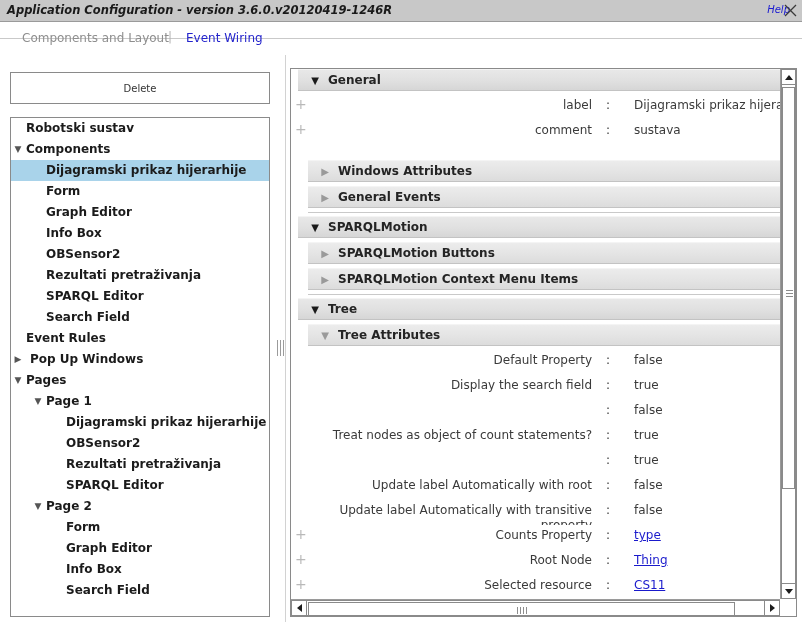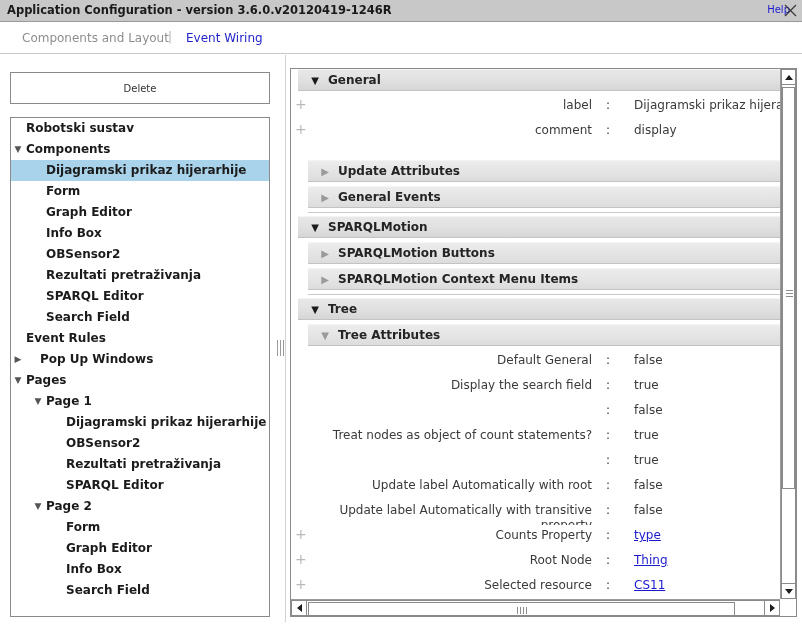--- a/index.html
+++ b/index.html
@@ -14,41 +14,42 @@
     color: #222;
     position: relative;
   }
 
   
   #titlebar {
     position: absolute; left: 0; top: 0; width: 802px; height: 22px;
     background: #c8c8c8;
     border-bottom: 1px solid #9a9a9a;
     box-sizing: border-box;
+    font-style: italic;
   }
   #title-text {
     position: absolute; left: 7px; top: 3px;
     font-size: 11.5px; font-weight: bold; color: #1a1a1a;
     letter-spacing: 0px;
     white-space: nowrap;
   }
   #help-link {
     position: absolute; right: 12px; top: 4px;
     font-size: 10px; color: #1a1ad0;
     text-decoration: none; cursor: pointer;
   }
   #close-btn {
     position: absolute; right: 3px; top: 2px;
     width: 17px; height: 17px; cursor: pointer;
   }
   #close-btn svg { display:block; }
 
   
   #tabstrip {
-    position: absolute; left: 0; top: 23px; width: 802px; height: 31px;
+    position: absolute; left: 0; top: 23px; width: 802px; height: 16px;
     background: #ffffff;
     border-bottom: 1px solid #c9c9c9;
     box-sizing: border-box;
     padding-left: 18px;
   }
   .tab {
     position: absolute; top: 8px;
     font-size: 12px;
     white-space: nowrap;
   }
@@ -355,21 +356,21 @@
         <span class="tree-label" style="left: 35px;">SPARQL Editor</span>
       </div>
       <div class="tree-row">
         <span class="tree-label" style="left: 35px;">Search Field</span>
       </div>
       <div class="tree-row">
         <span class="tree-label" style="left: 15px;">Event Rules</span>
       </div>
       <div class="tree-row">
         <span class="tree-twisty" style="left: 1px;">▶</span>
-        <span class="tree-label" style="left: 29px;">Pop Up Windows</span>
+        <span class="tree-label" style="left: 19px;">Pop Up Windows</span>
       </div>
       <div class="tree-row">
         <span class="tree-twisty" style="left: 1px;">▼</span>
         <span class="tree-label" style="left: 15px;">Pages</span>
       </div>
       <div class="tree-row">
         <span class="tree-twisty" style="left: 21px;">▼</span>
         <span class="tree-label" style="left: 35px;">Page 1</span>
       </div>
       <div class="tree-row">
@@ -421,27 +422,27 @@
           <div class="prop-colon">:</div>
           <div class="prop-value">
             <div>Dijagramski prikaz hijera</div>
           </div>
           <div class="prop-plus" style="left: 4px;">+</div>
         </div>
         <div class="prop-row" style="min-height: 40px;">
           <div class="prop-label">comment</div>
           <div class="prop-colon">:</div>
           <div class="prop-value">
-            <div>display</div>
+            <div>sustava</div>
           </div>
           <div class="prop-plus" style="left: 4px;">+</div>
         </div>
         <div class="sec-head lvl2">
           <span class="tw">▶</span>
-          <span class="lbl">Update Attributes</span>
+          <span class="lbl">Windows Attributes</span>
         </div>
         <div class="sec-gap"></div>
         <div class="sec-head lvl2">
           <span class="tw">▶</span>
           <span class="lbl">General Events</span>
         </div>
         <div class="sec-gap"></div>
         <div class="sec-rule"></div>
         <div class="sec-head lvl1">
           <span class="tw">▼</span>
@@ -463,21 +464,21 @@
           <span class="tw">▼</span>
           <span class="lbl">Tree</span>
         </div>
         <div class="sec-gap"></div>
         <div class="sec-head lvl2">
           <span class="tw">▼</span>
           <span class="lbl">Tree Attributes</span>
         </div>
         <div class="sec-gap"></div>
         <div class="prop-row" style="min-height: 25px;">
-          <div class="prop-label">Default General</div>
+          <div class="prop-label">Default Property</div>
           <div class="prop-colon">:</div>
           <div class="prop-value">
             <div>false</div>
           </div>
         </div>
         <div class="prop-row" style="min-height: 25px;">
           <div class="prop-label">Display the search field</div>
           <div class="prop-colon">:</div>
           <div class="prop-value">
             <div>true</div>

